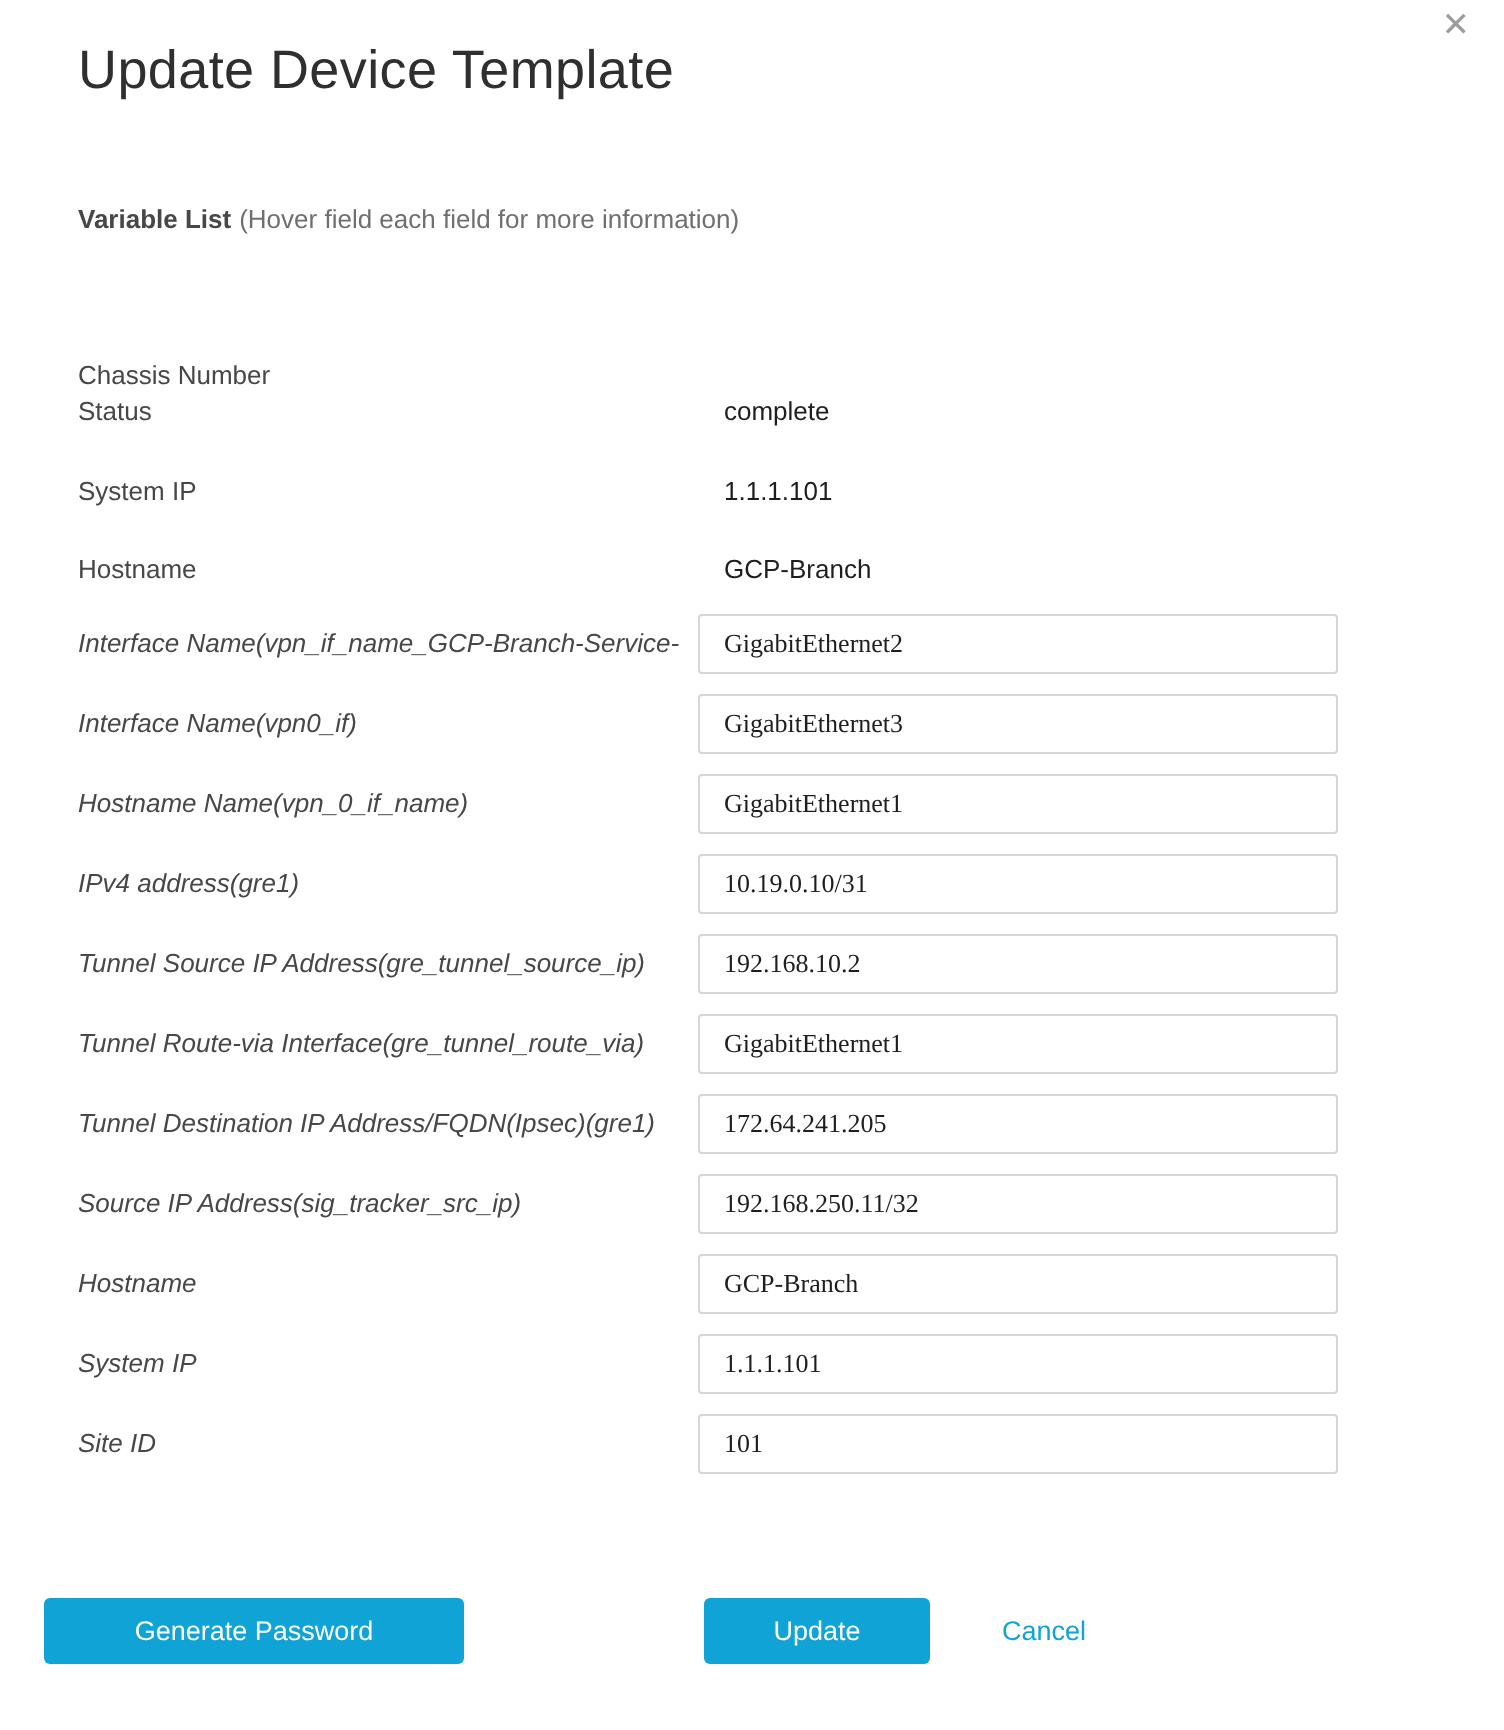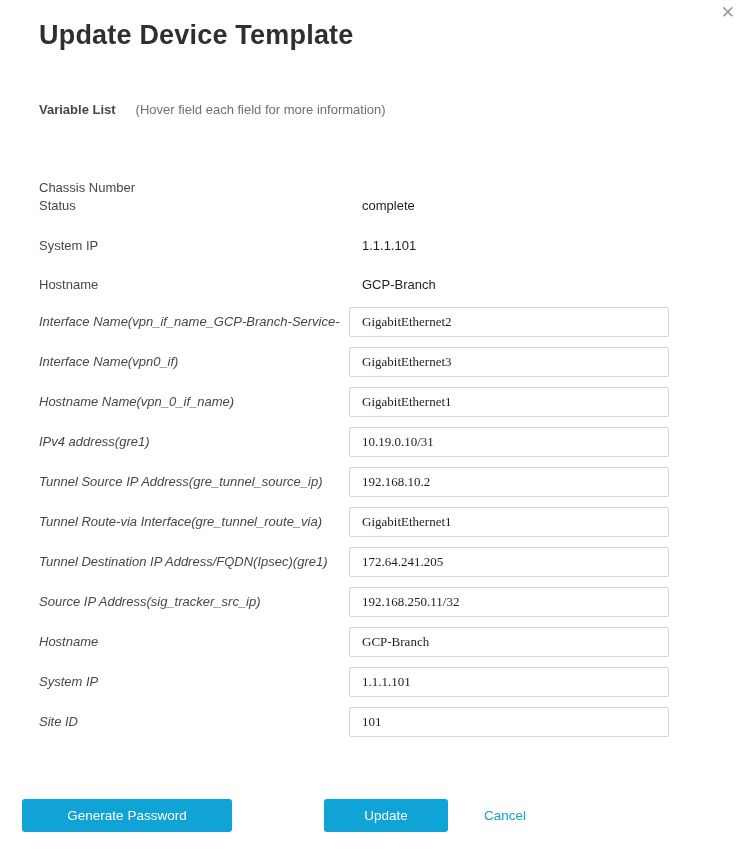--- a/index.html
+++ b/index.html
@@ -15,30 +15,30 @@
 
   .close {
     position:absolute; top:4px; right:17px;
     font-size:17px; line-height:1;
     color:#9c9c9c; font-weight:400;
     cursor:pointer;
   }
 
   .title {
     position:absolute; left:39px; top:20px;
-    font-size:27px; font-weight:700;
+    font-size:27px; font-weight:400;
     color:#2f2f2f; letter-spacing:.2px;
   }
 
   .section-head {
     position:absolute; left:39px; top:102px;
     font-size:13px; color:#6f6f6f;
   }
   .section-head .head-strong {
-    font-weight:700; color:#474747; margin-right:20px;
+    font-weight:700; color:#474747; margin-right:4px;
   }
 
   .form {
     position:absolute; left:39px; top:140px; width:630px;
   }
 
   .srow {
     display:flex; align-items:flex-start;
     height:18px; font-size:13px; line-height:16px;
   }
@@ -71,21 +71,21 @@
     display:flex; align-items:center;
   }
   .btn {
     height:33px;
     background:var(--accent, #10A3D6);
     color:#fff; border:none; border-radius:3px;
     font-family:inherit; font-size:13.5px;
     cursor:pointer;
   }
   .btn-generate { width:210px; }
-  .btn-update { width:124px; margin-left:92px; }
+  .btn-update { width:113px; margin-left:120px; }
   .cancel-link {
     margin-left:36px;
     color:var(--accent, #10A3D6);
     font-size:13.5px; text-decoration:none; cursor:pointer;
   }
 </style>
 </head>
 <body>
 
 <div class="modal">

